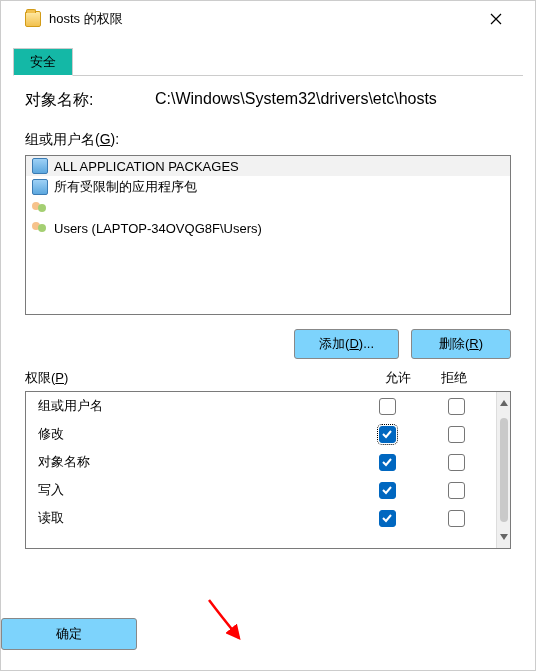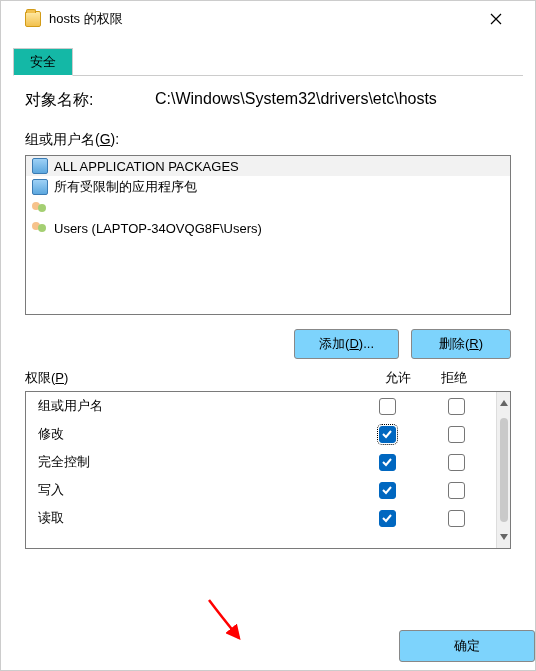--- a/index.html
+++ b/index.html
@@ -193,24 +193,24 @@
 
   .arrow {
     position: absolute;
     left: 200px;
     top: 595px;
     pointer-events: none;
   }
 
   .footer {
     position: absolute;
-    bottom: 8px;
+    bottom: 20px;
     left: 0; right: 0;
     display: flex;
-    justify-content: flex-end;
+    justify-content: flex-start;
   }
 </style>
 </head>
 <body>
 
 <div class="titlebar">
   <span class="title-icon"></span>
   <span class="title-text">hosts 的权限</span>
   <span class="spacer-flex"></span>
   <div class="close-btn" title="Close">
@@ -280,21 +280,21 @@
         <div class="perm-row">
           <span class="p-name">修改</span>
           <span class="p-allow"><span class="chk checked focus">
               <svg viewBox="0 0 12 12">
                 <path d="M2 6 L5 9 L10 3"></path>
               </svg>
             </span></span>
           <span class="p-deny"><span class="chk"></span></span>
         </div>
         <div class="perm-row">
-          <span class="p-name">完全控制</span>
+          <span class="p-name">对象名称</span>
           <span class="p-allow"><span class="chk checked">
               <svg viewBox="0 0 12 12">
                 <path d="M2 6 L5 9 L10 3"></path>
               </svg>
             </span></span>
           <span class="p-deny"><span class="chk"></span></span>
         </div>
         <div class="perm-row">
           <span class="p-name">写入</span>
           <span class="p-allow"><span class="chk checked">

